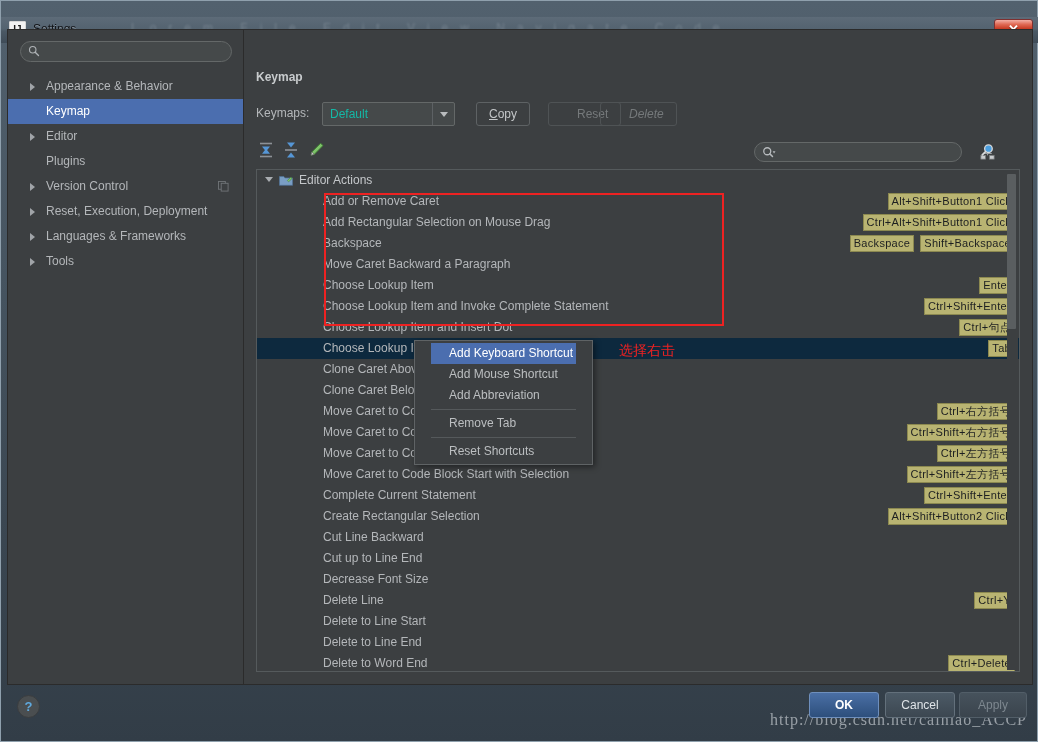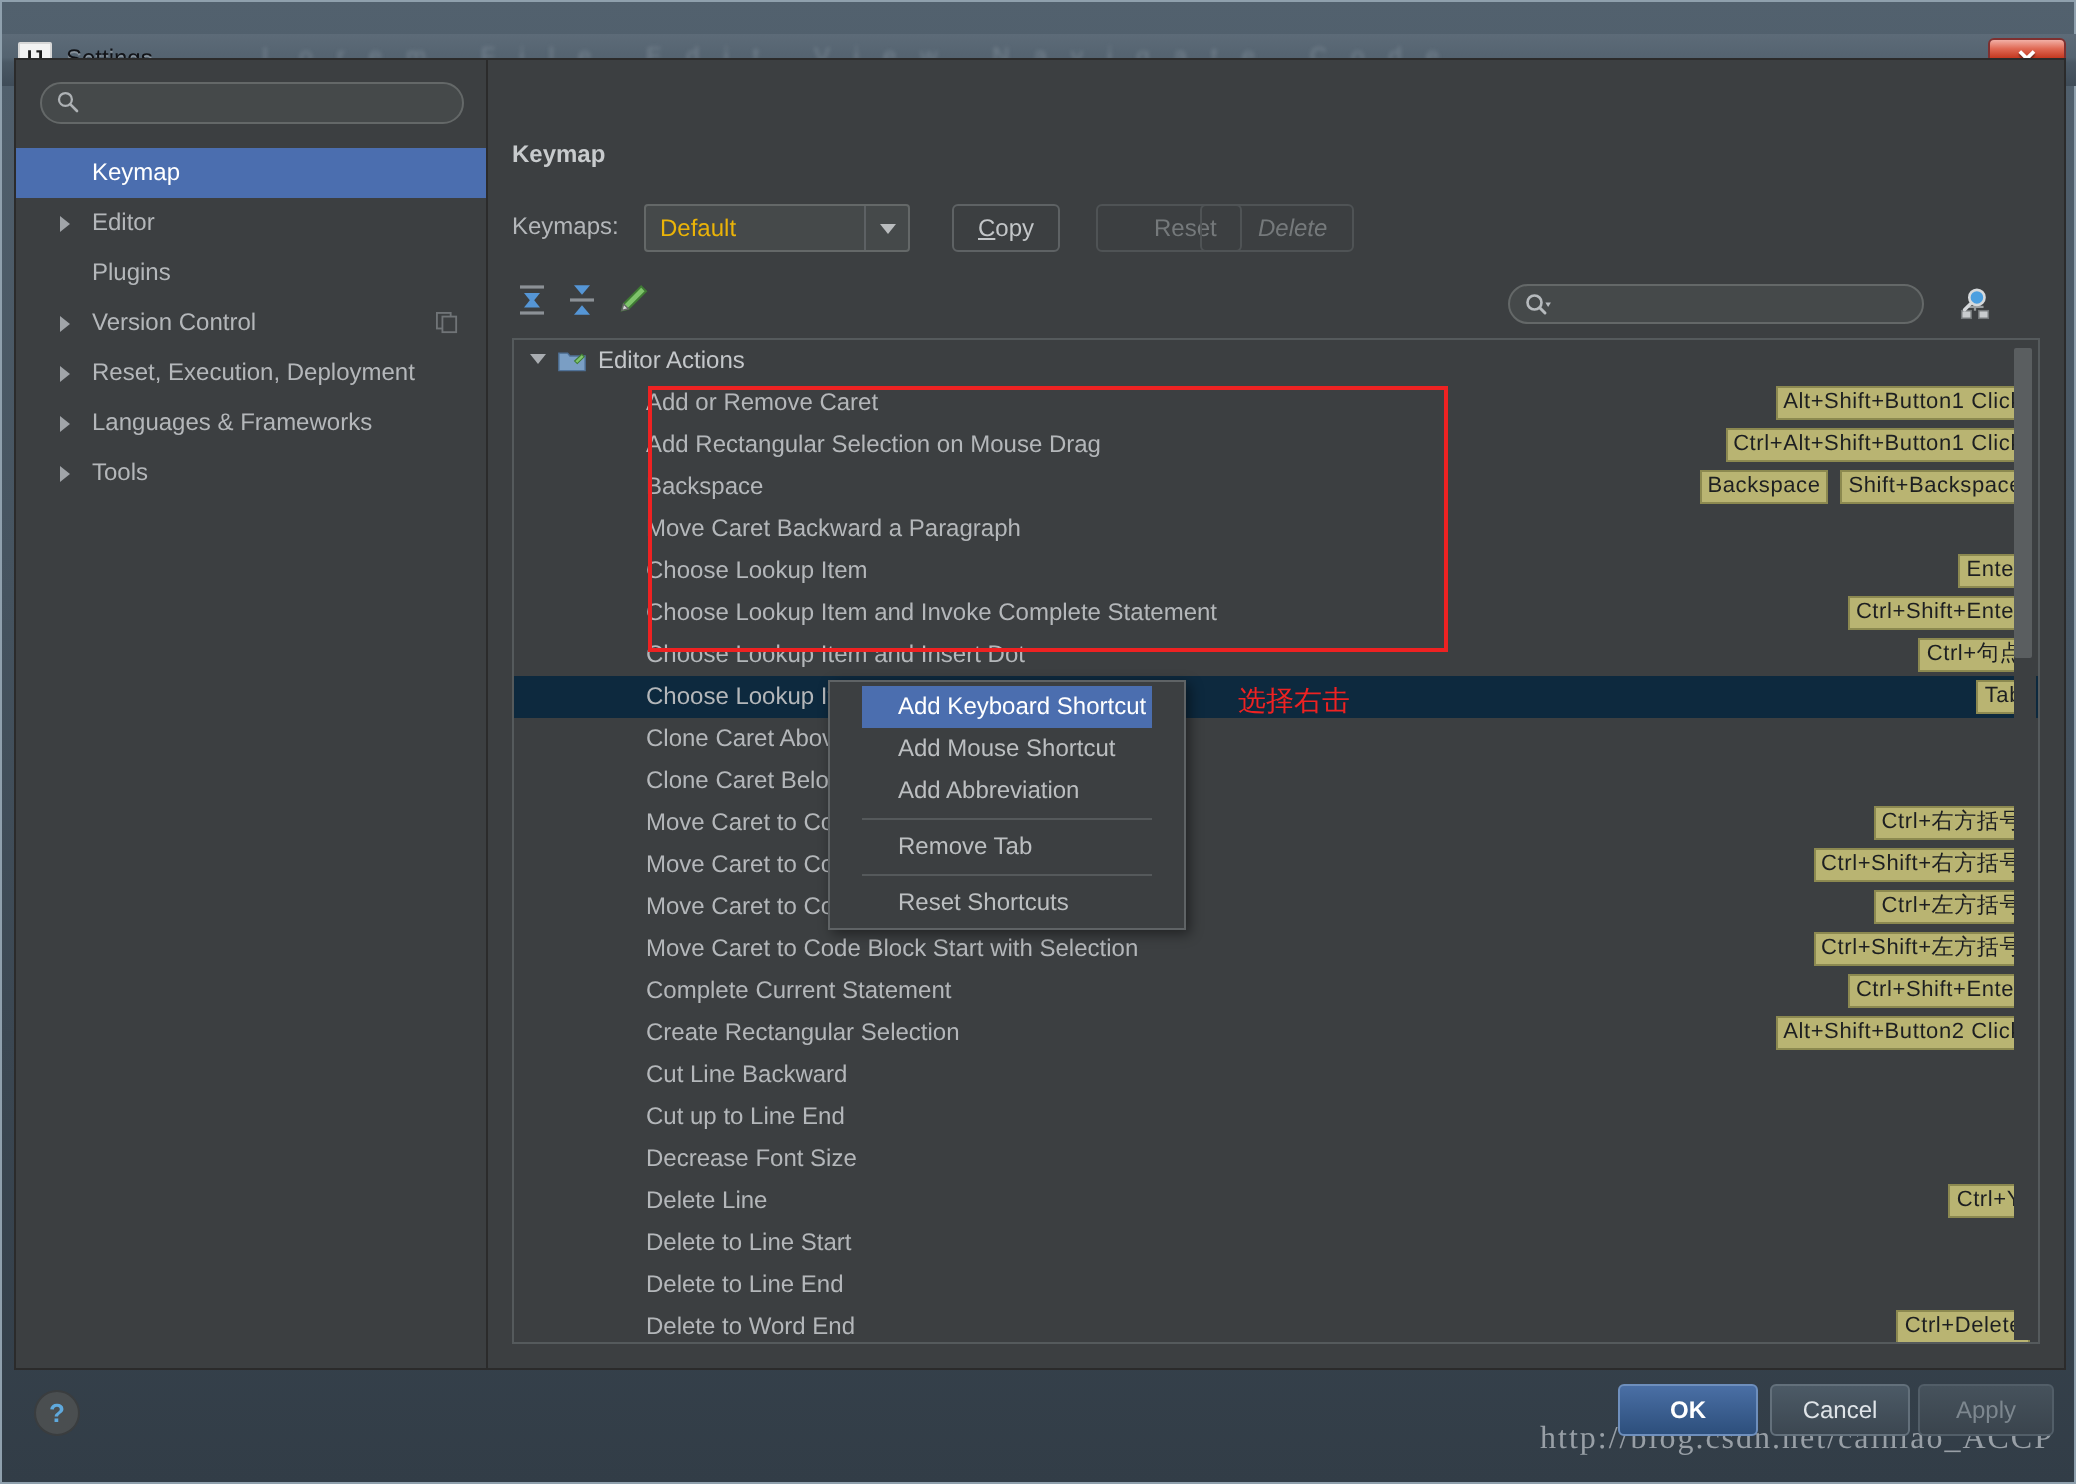--- a/index.html
+++ b/index.html
@@ -111,21 +111,21 @@
   }
   #keymaps-row { position: absolute; left: 12px; top: 72px; height: 24px; }
   #keymaps-label {
     position: absolute; left: 0; top: 4px; font-size: 12px; color: #b4b7ba;
   }
   #keymap-combo {
     position: absolute; left: 66px; top: 0; width: 133px; height: 24px;
     background: #45494a; border: 1px solid #646868; border-radius: 2px;
   }
   #keymap-combo-value {
-    position: absolute; left: 7px; top: 4px; font-size: 12px; color: #eab308;
+    position: absolute; left: 7px; top: 4px; font-size: 12px; color: #14b8a6;
   }
   #keymap-combo-arrowbox {
     position: absolute; right: 0; top: 0; width: 22px; height: 100%;
     border-left: 1px solid #5d6164;
     display: flex; align-items: center; justify-content: center;
   }
   .combo-caret {
     width: 0; height: 0;
     border-top: 5px solid #b9bcbe;
     border-left: 4px solid transparent;
@@ -283,20 +283,24 @@
 
     <div id="sidebar">
       <div id="search-wrap">
         <svg id="search-glyph" viewBox="0 0 16 16">
           <circle cx="6.3" cy="6.3" r="4.3" fill="none" stroke="#aeb2b5" stroke-width="1.5"></circle>
           <line x1="9.6" y1="9.6" x2="14" y2="14" stroke="#aeb2b5" stroke-width="1.8" stroke-linecap="round"></line>
         </svg>
         <input id="search-input" type="text" placeholder="" style="">
       </div>
       <div class="nav-list" id="nav-list">
+          <div class="nav-item">
+            <span class="nav-arrow"></span>
+            <span class="nav-label">Appearance &amp; Behavior</span>
+          </div>
           <div class="nav-item selected">
             <span class="nav-label">Keymap</span>
           </div>
           <div class="nav-item">
             <span class="nav-arrow"></span>
             <span class="nav-label">Editor</span>
           </div>
           <div class="nav-item">
             <span class="nav-label">Plugins</span>
           </div>

